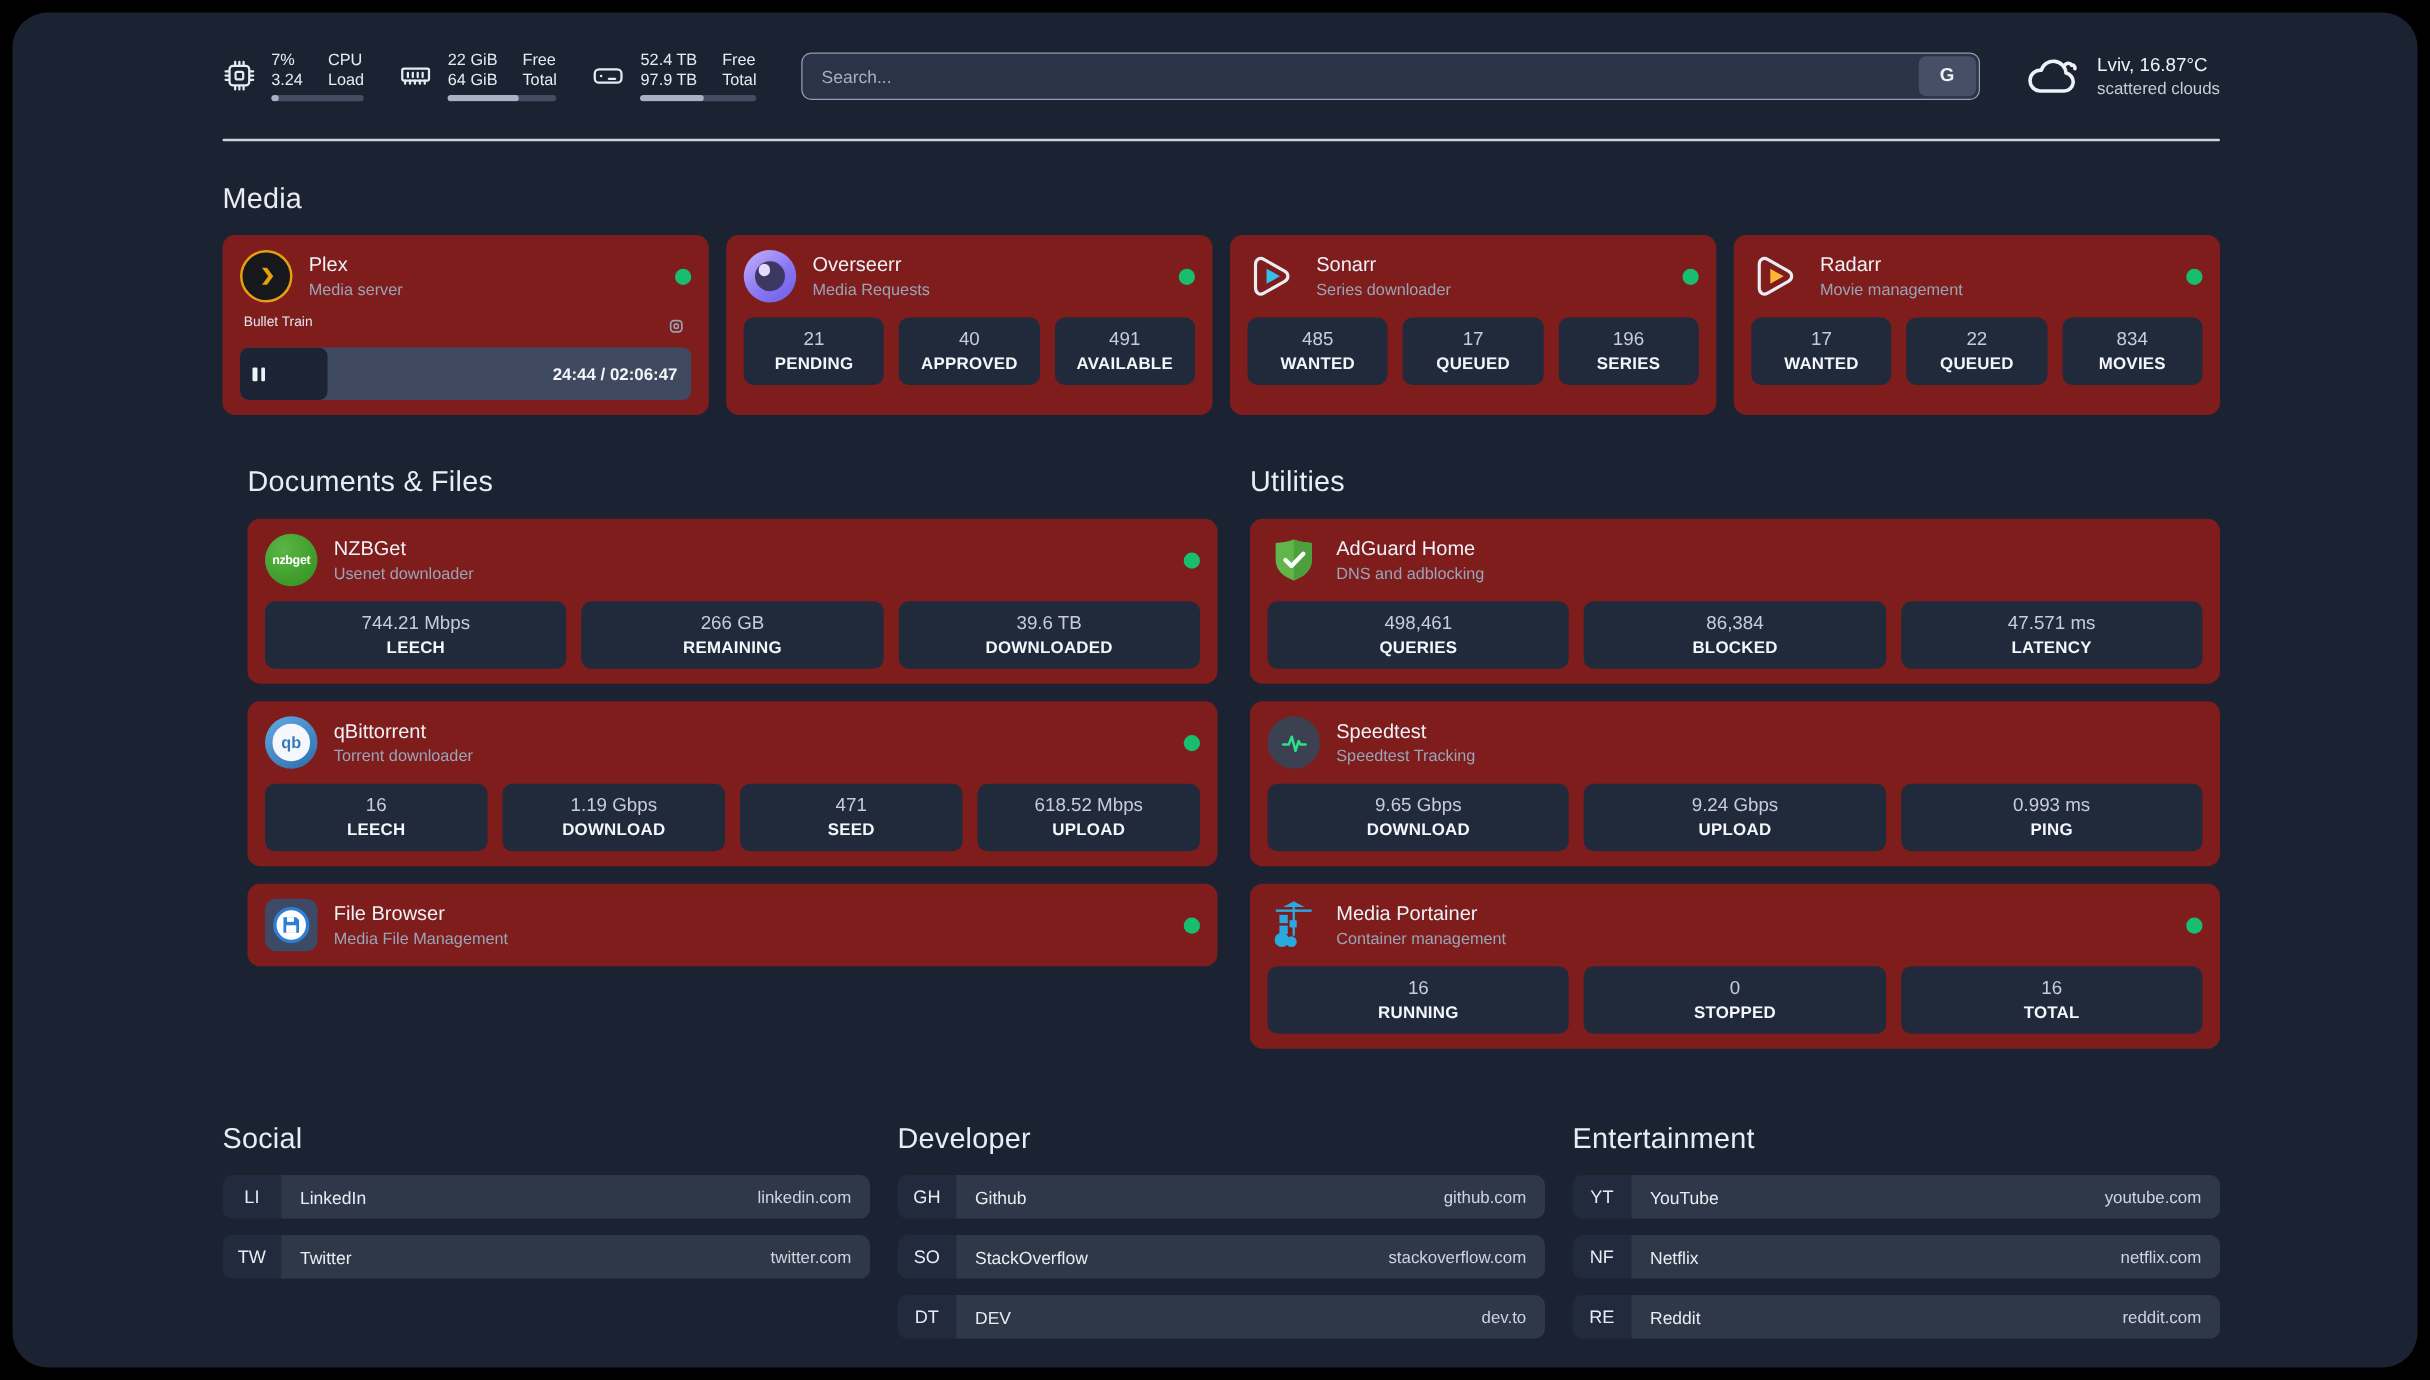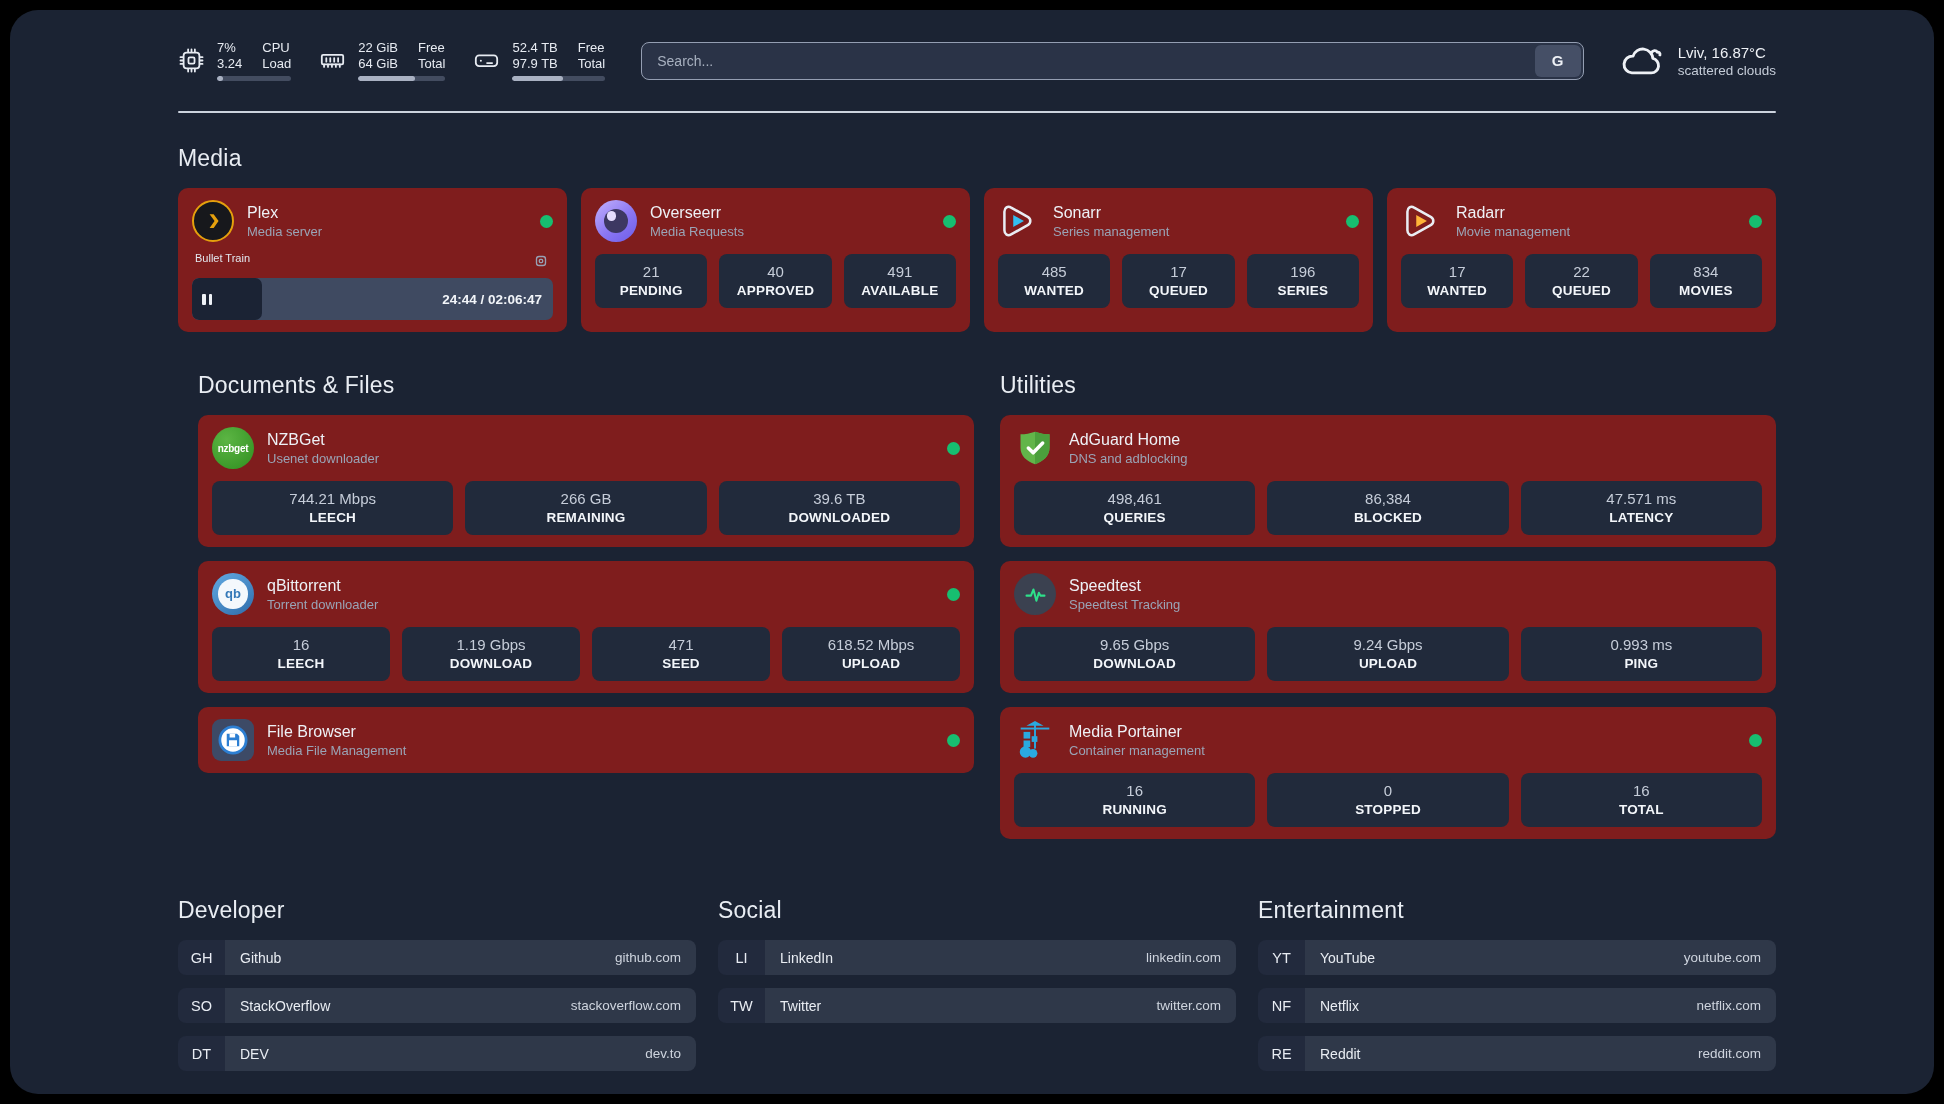--- a/index.html
+++ b/index.html
@@ -245,21 +245,21 @@
       <div class="card">
         <div class="app-head">
           <span class="app-icon">
             <svg viewBox="0 0 40 40" width="42" height="42">
               <path d="M12.5 7.2c-3.2-1.9-6.4.1-6.4 3.9v17.8c0 3.8 3.2 5.8 6.4 3.9l15.8-8.9c3.3-1.9 3.3-6 0-7.8z" fill="none" stroke="#e9edf3" stroke-width="2.4"></path>
               <path d="M14.5 14.2v11.6l10.2-5.8z" fill="#33c0f0"></path>
             </svg>
           </span>
           <span class="app-titles">
             <span class="t">Sonarr</span>
-            <span class="s">Series management</span>
+            <span class="s">Series downloader</span>
           </span>
           <span class="dot"></span>
         </div>
         <div class="stats">
           <div class="stat-tile">
             <div class="stat-val">485</div>
             <div class="stat-lab">WANTED</div>
           </div>
           <div class="stat-tile">
             <div class="stat-val">17</div>
@@ -483,20 +483,40 @@
                 <div class="stat-lab">TOTAL</div>
               </div>
             </div>
           </div>
         </div>
       </div>
     </div>
 
     <div class="cols3">
       <div>
+        <div class="sec-title">Social</div>
+        <div class="bm-list">
+          <div class="bm-row">
+            <span class="bm-abbr">LI</span>
+            <span class="bm-main">
+              <span class="bm-name">LinkedIn</span>
+              <span class="bm-url">linkedin.com</span>
+            </span>
+          </div>
+          <div class="bm-row">
+            <span class="bm-abbr">TW</span>
+            <span class="bm-main">
+              <span class="bm-name">Twitter</span>
+              <span class="bm-url">twitter.com</span>
+            </span>
+          </div>
+        </div>
+      </div>
+
+      <div>
         <div class="sec-title">Developer</div>
         <div class="bm-list">
           <div class="bm-row">
             <span class="bm-abbr">GH</span>
             <span class="bm-main">
               <span class="bm-name">Github</span>
               <span class="bm-url">github.com</span>
             </span>
           </div>
           <div class="bm-row">
@@ -504,40 +524,20 @@
             <span class="bm-main">
               <span class="bm-name">StackOverflow</span>
               <span class="bm-url">stackoverflow.com</span>
             </span>
           </div>
           <div class="bm-row">
             <span class="bm-abbr">DT</span>
             <span class="bm-main">
               <span class="bm-name">DEV</span>
               <span class="bm-url">dev.to</span>
-            </span>
-          </div>
-        </div>
-      </div>
-
-      <div>
-        <div class="sec-title">Social</div>
-        <div class="bm-list">
-          <div class="bm-row">
-            <span class="bm-abbr">LI</span>
-            <span class="bm-main">
-              <span class="bm-name">LinkedIn</span>
-              <span class="bm-url">linkedin.com</span>
-            </span>
-          </div>
-          <div class="bm-row">
-            <span class="bm-abbr">TW</span>
-            <span class="bm-main">
-              <span class="bm-name">Twitter</span>
-              <span class="bm-url">twitter.com</span>
             </span>
           </div>
         </div>
       </div>
 
       <div>
         <div class="sec-title">Entertainment</div>
         <div class="bm-list">
           <div class="bm-row">
             <span class="bm-abbr">YT</span>

